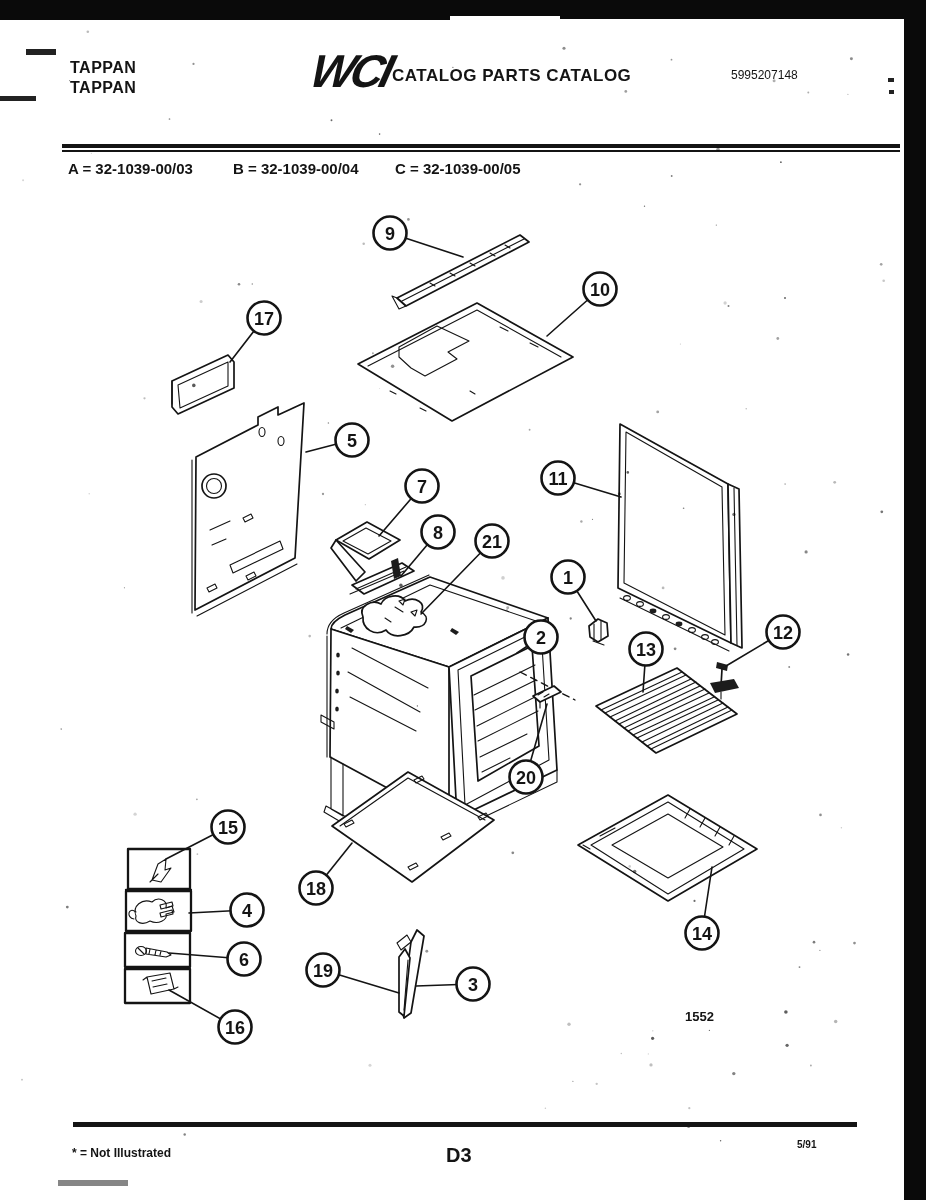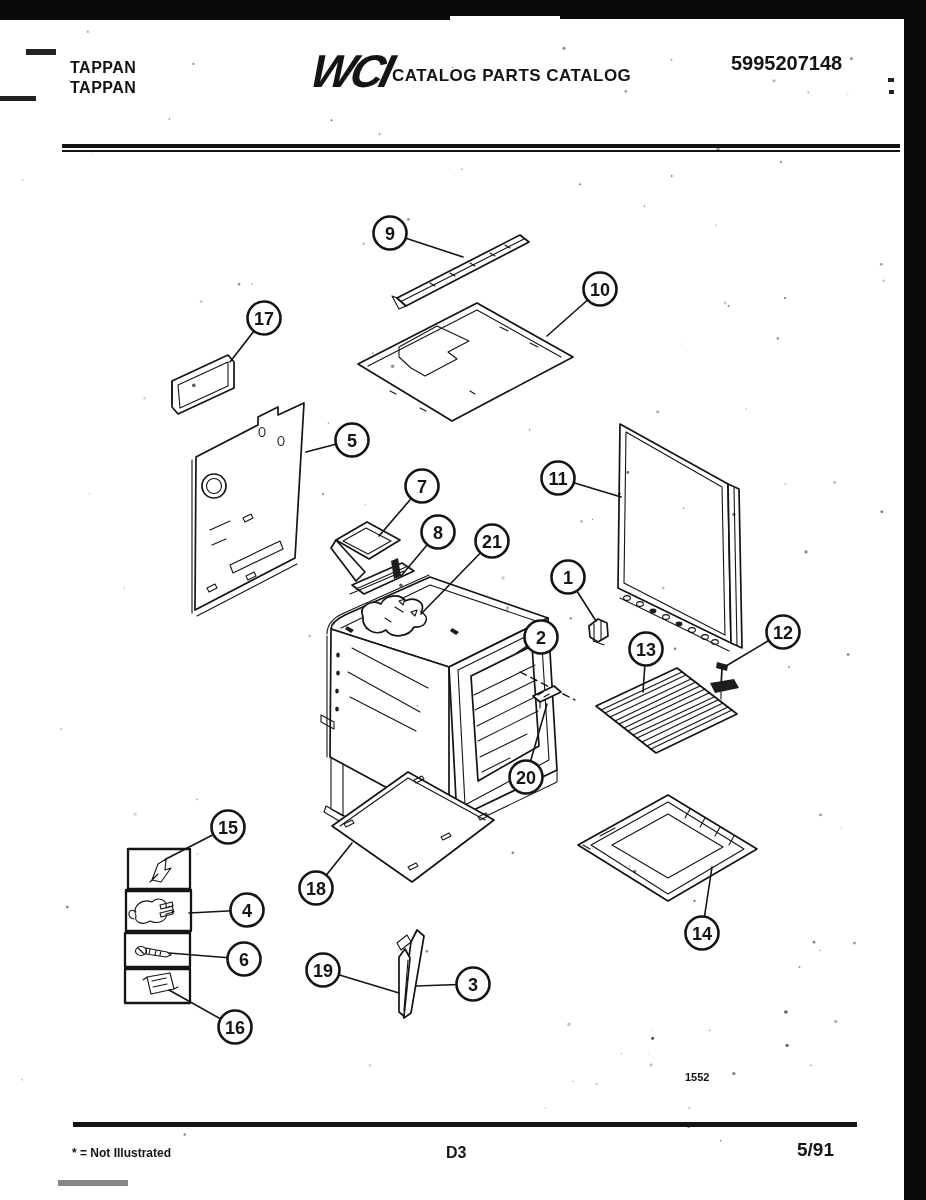--- a/index.html
+++ b/index.html
@@ -14,21 +14,21 @@
   .scan-top { left:0; top:0; width:926px; height:16px; background:#0a0a0a; }
   .scan-top2 { left:0; top:16px; width:450px; height:4px; background:#0a0a0a; }
   .scan-top3 { left:560px; top:16px; width:346px; height:3px; background:#0a0a0a; }
   .scan-right { left:904px; top:0; width:22px; height:1200px; background:#0a0a0a; }
   .smudge { background:#222; }
   
   .brand { left:70px; top:58px; font-size:16px; font-weight:bold; line-height:20px; letter-spacing:.5px; }
   .wci { left:312px; top:44px; font-size:46px; font-weight:bold; font-style:italic;
          letter-spacing:-4px; transform:skewX(-14deg); }
   .cat-title { left:392px; top:66px; font-size:17px; font-weight:bold; letter-spacing:.5px; }
-  .pubno { left:731px; top:52px; font-size:20px; font-weight:bold; }
+  .pubno { left:731px; top:68px; font-size:12px; font-weight:normal; }
   .rule-a { left:62px; top:144px; width:838px; height:4px; background:var(--ink); }
   .rule-b { left:62px; top:150px; width:838px; height:2px; background:var(--ink); }
   .models { left:0; top:160px; width:926px; height:20px; font-weight:bold; font-size:15px; }
   .model-a { left:68px; top:0; } .model-b { left:233px; top:0; } .model-c { left:395px; top:0; }
   .models span { position:absolute; white-space:nowrap; }
   
   #diagram { left:0; top:0; width:926px; height:1200px; }
   #diagram path, #diagram line, #diagram circle, #diagram ellipse, #diagram rect, #diagram polyline {
     stroke:var(--ink); fill:none; stroke-width:1.7; stroke-linejoin:round; stroke-linecap:round;
   }
@@ -36,25 +36,25 @@
   #diagram .dark { fill:#1c1c1c; stroke:none; }
   #diagram .thin { stroke-width:1.1; }
   #diagram .thick { stroke-width:2.3; }
   #diagram .dash { stroke-dasharray:7 5; stroke-width:1.4; }
   #diagram .leader { stroke-width:1.6; }
   #diagram .bubble { fill:#ffffff; stroke-width:2.6; }
   #diagram .bubble-num { fill:var(--ink); stroke:none; font-family:"Liberation Sans",sans-serif;
     font-size:18px; font-weight:bold; text-anchor:middle; }
   #diagram .speck { stroke:none; fill:#000; }
   
-  .fig-no { left:685px; top:1071px; font-size:11px; font-weight:bold; }
+  .fig-no { left:685px; top:1009px; font-size:13px; font-weight:bold; }
   .rule-footer { left:73px; top:1122px; width:784px; height:5px; background:var(--ink); }
   .foot-note { left:72px; top:1146px; font-size:12px; font-weight:bold; }
-  .foot-page { left:446px; top:1144px; font-size:16px; font-weight:bold; }
-  .foot-date { left:797px; top:1139px; font-size:19px; font-weight:bold; }
+  .foot-page { left:446px; top:1144px; font-size:20px; font-weight:bold; }
+  .foot-date { left:797px; top:1139px; font-size:10px; font-weight:bold; }
 </style>
 </head>
 <body>
 
 <div class="page">
 
   <div class="abs scan-top"></div>
   <div class="abs scan-top2"></div>
   <div class="abs scan-top3"></div>
   <div class="abs scan-right"></div>
@@ -70,20 +70,25 @@
       <div>TAPPAN</div>
     </div>
     <div class="abs wci">WCI</div>
     <div class="abs cat-title">CATALOG PARTS CATALOG</div>
     <div class="abs pubno">5995207148</div>
   </header>
 
   <div class="abs rule-a"></div>
   <div class="abs rule-b"></div>
 
+  <div class="abs models">
+    <span class="model-a">A = 32-1039-00/03</span>
+    <span class="model-b">B = 32-1039-00/04</span>
+    <span class="model-c">C = 32-1039-00/05</span>
+  </div>
 
   <svg id="diagram" class="abs" viewBox="0 0 926 1200">
 
     <g>
       <path class="w" d="M397,298 L520,235 L529,242 L406,306 Z"></path>
       <path class="thin" d="M402,301 L524,239"></path>
       <path class="thin" d="M392,296 L397,298 L406,306 L399,309 Z"></path>
       <path class="thin" d="M430,283 l5,3 M450,273 l5,3 M470,263 l5,3 M490,253 l5,3 M505,245 l5,3"></path>
     </g>
 

